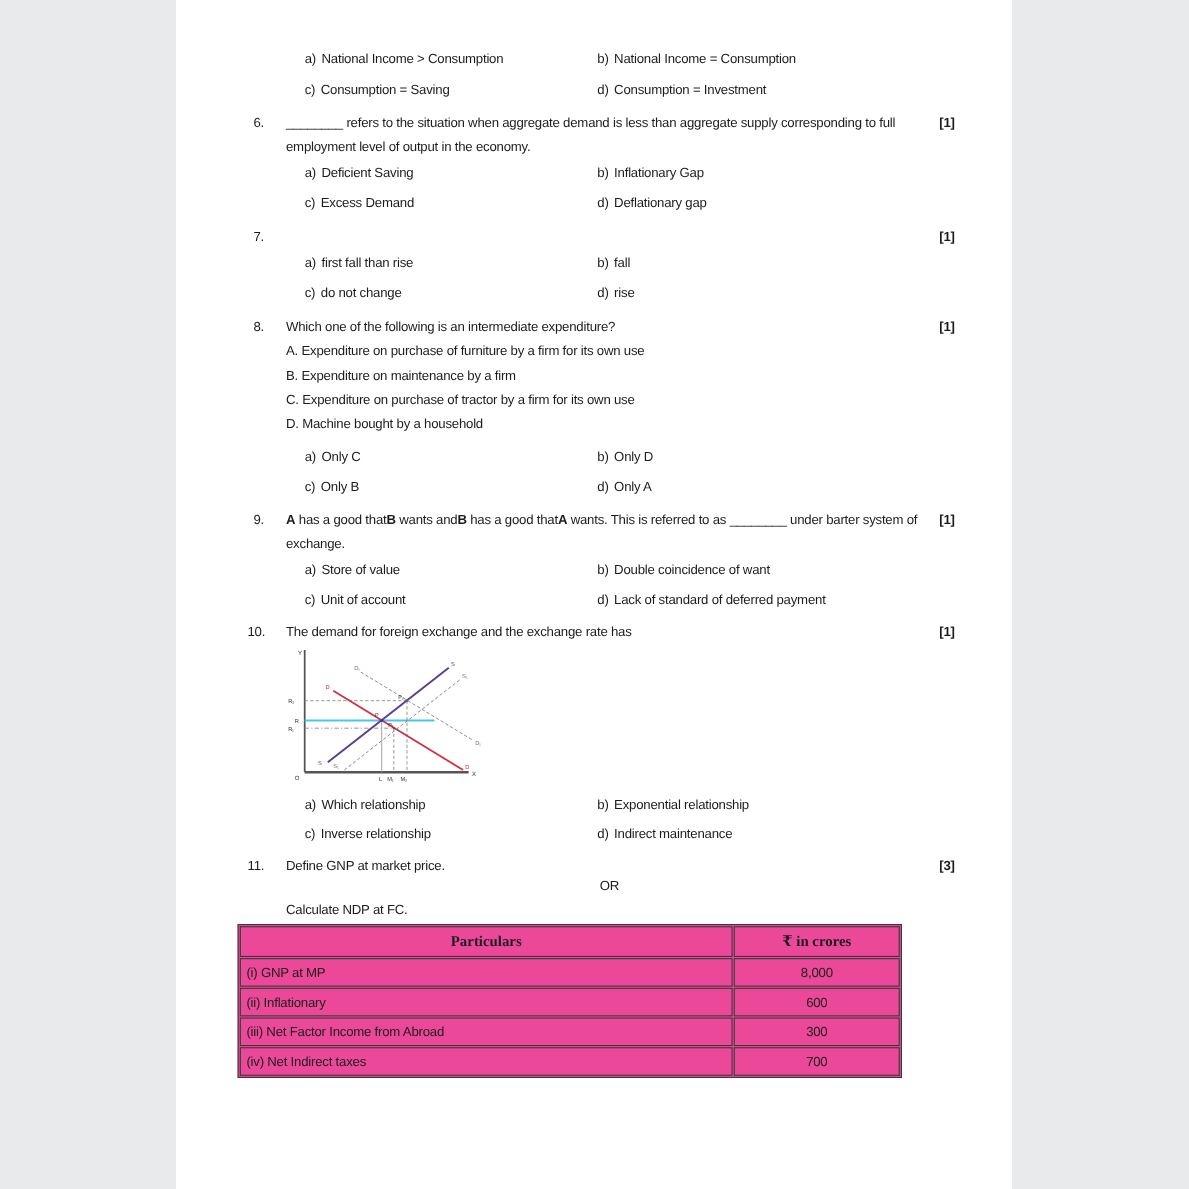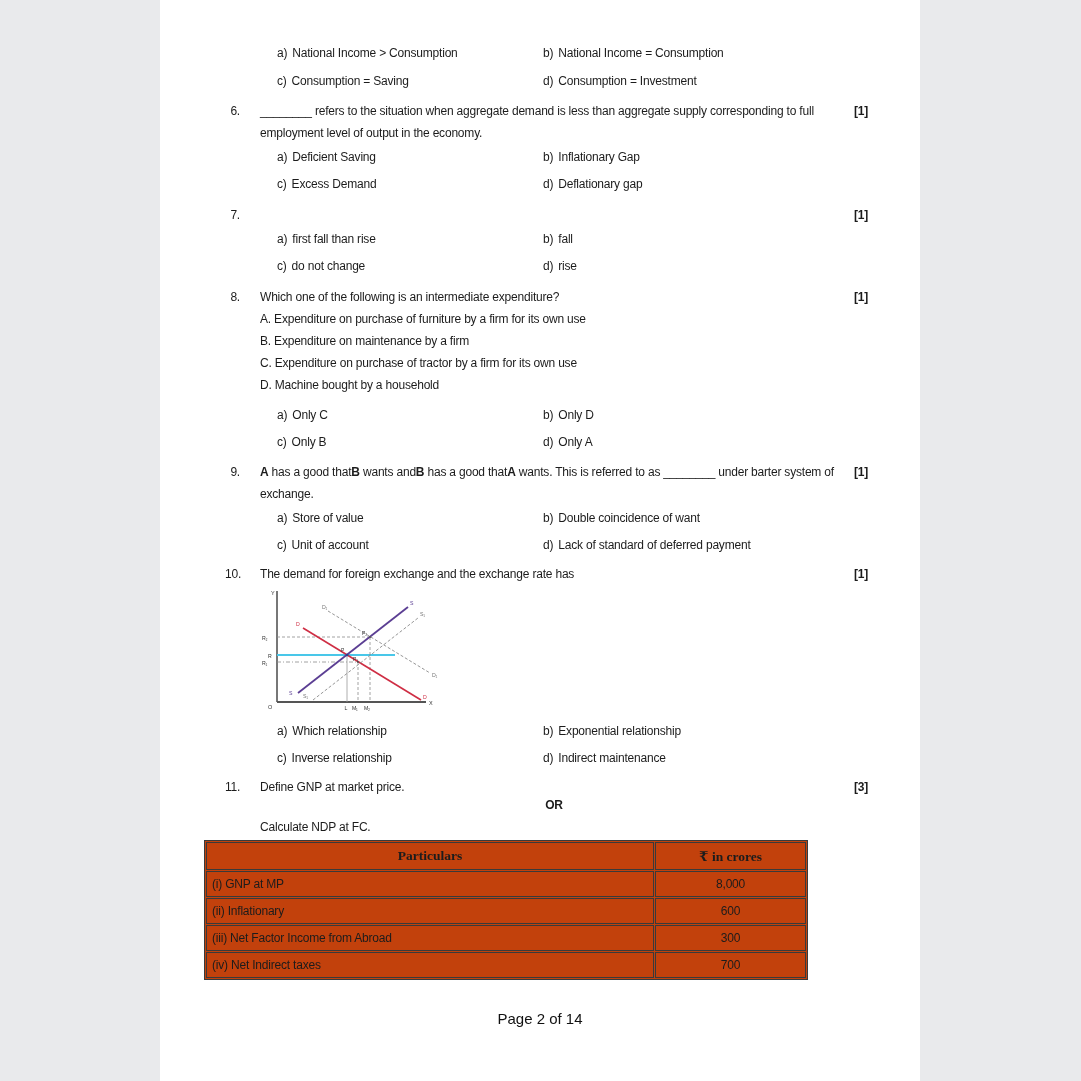--- a/index.html
+++ b/index.html
@@ -9,24 +9,24 @@
   .opt{display:flex;width:266px;white-space:nowrap;}
   .opt:last-child{width:auto;}
   .opt .ol{margin-right:5px;}
   .q{display:flex;align-items:flex-start;}
   .q-num{margin-left:65px;width:15px;text-align:right;line-height:22px;flex:none;}
   .q-body{margin-left:20px;width:588px;line-height:22px;}
   .q-marks{margin-left:auto;margin-right:52px;font-weight:bold;line-height:22px;white-space:nowrap;}
   .stmt{height:22px;line-height:22px;}
   .mb6{margin-bottom:6px}.mb11{margin-bottom:11px}
   .mb12{margin-bottom:12px}.mb13{margin-bottom:13px}.mb14{margin-bottom:14px}
-  .or-row{margin-left:100px;width:588px;text-align:center;height:14px;line-height:14px;margin-bottom:8px;font-weight:bold;}
+  .or-row{margin-left:100px;width:588px;text-align:center;height:14px;line-height:14px;margin-bottom:8px;}
   .calc-row{margin-left:100px;height:14px;line-height:14px;margin-bottom:6px;}
   .graph-wrap{margin-left:98px;width:190px;height:130px;}
-  .ndp-table{margin-left:44px;width:604px;border-collapse:separate;border-spacing:1.5px;border:1.5px solid #3a3a3a;background:#c2410c;}
+  .ndp-table{margin-left:56px;width:604px;border-collapse:separate;border-spacing:1.5px;border:1.5px solid #3a3a3a;background:#ec4899;}
   .ndp-table th{border:1.5px solid #3a3a3a;font-family:"Liberation Serif","DejaVu Serif",serif;font-size:13.5px;font-weight:bold;height:24px;text-align:center;letter-spacing:0;}
   .ndp-table td{border:1.5px solid #3a3a3a;height:24px;padding:0 5px;font-size:12px;}
   .ndp-table td.val{text-align:center;}
   .col-part{width:448px;} .col-val{width:148px;}
   .footer{margin-top:30px;text-align:center;font-size:15px;letter-spacing:0;color:#111;}
   svg text{font-family:"Liberation Sans","DejaVu Sans",sans-serif;}
 </style>
 </head>
 <body>
 
@@ -264,14 +264,13 @@
         <td>(iii) Net Factor Income from Abroad</td>
         <td class="val">300</td>
       </tr>
       <tr>
         <td>(iv) Net Indirect taxes</td>
         <td class="val">700</td>
       </tr>
     </tbody>
   </table>
 
-  <div class="footer">Page 2 of 14</div>
 </div>
 
 </body></html>

